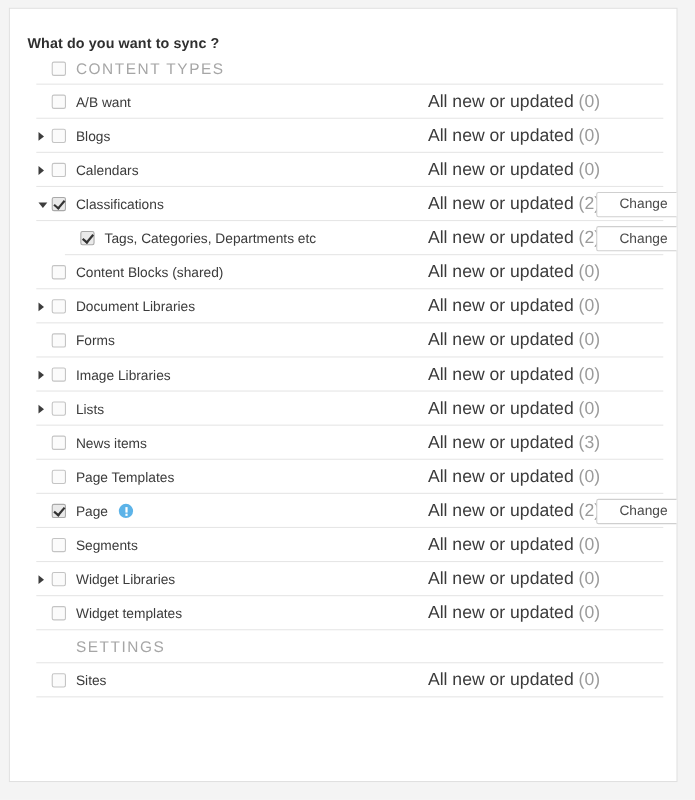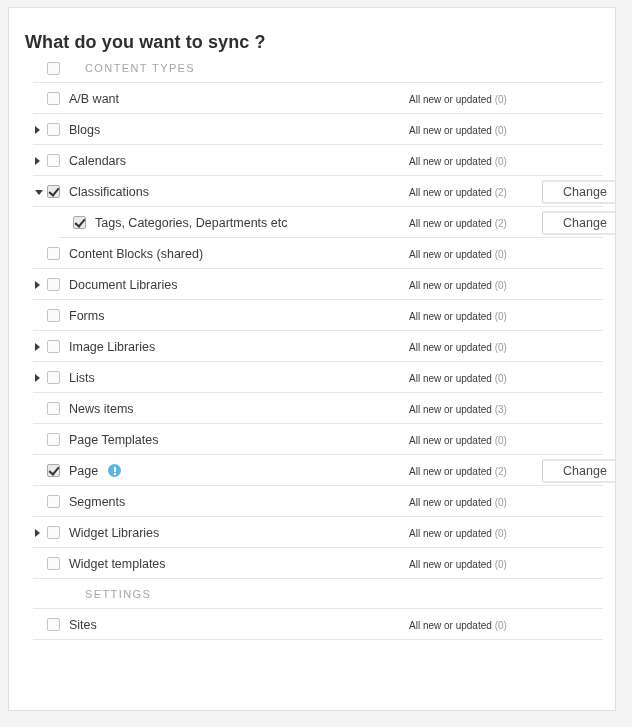--- a/index.html
+++ b/index.html
@@ -22,21 +22,21 @@
     height: 704px;
     background: #ffffff;
     border: 1px solid #e0e0e0;
     box-sizing: border-box;
     overflow: hidden;
   }
 
   #page-title {
     margin: 0;
     padding: 24px 0 0 16px;
-    font-size: 18px;
+    font-size: 13px;
     font-weight: bold;
     color: #2f2f2f;
     letter-spacing: 0.1px;
   }
 
   .row {
     position: relative;
     display: flex;
     align-items: center;
     height: 31px;
@@ -55,26 +55,25 @@
     height: 1px;
     background: #e6e6e6;
   }
   .row.child::after { left: 50px; }
 
   
   .row.section {
     height: 30px;
   }
   .section-label {
-    font-size: 11px;
+    font-size: 14px;
     letter-spacing: 1.4px;
     color: #a6a6a6;
     text-transform: uppercase;
     white-space: nowrap;
-    margin-left: 16px;
   }
 
   
   .twisty {
     width: 14px;
     height: 31px;
     flex: 0 0 14px;
     position: relative;
     cursor: pointer;
   }
@@ -161,24 +160,24 @@
     left: 5.5px;
     top: 9px;
     width: 2px;
     height: 2px;
     background: #ffffff;
   }
 
   
   .status {
     position: absolute;
-    left: 400px;
+    left: 380px;
     top: 50%;
     transform: translateY(-50%);
-    font-size: 10px;
+    font-size: 16px;
     color: #3b3b3b;
     white-space: nowrap;
   }
   .status .count { color: #9b9b9b; }
 
   .change-btn {
     position: absolute;
     left: 533px;
     top: 50%;
     transform: translateY(-50%);

